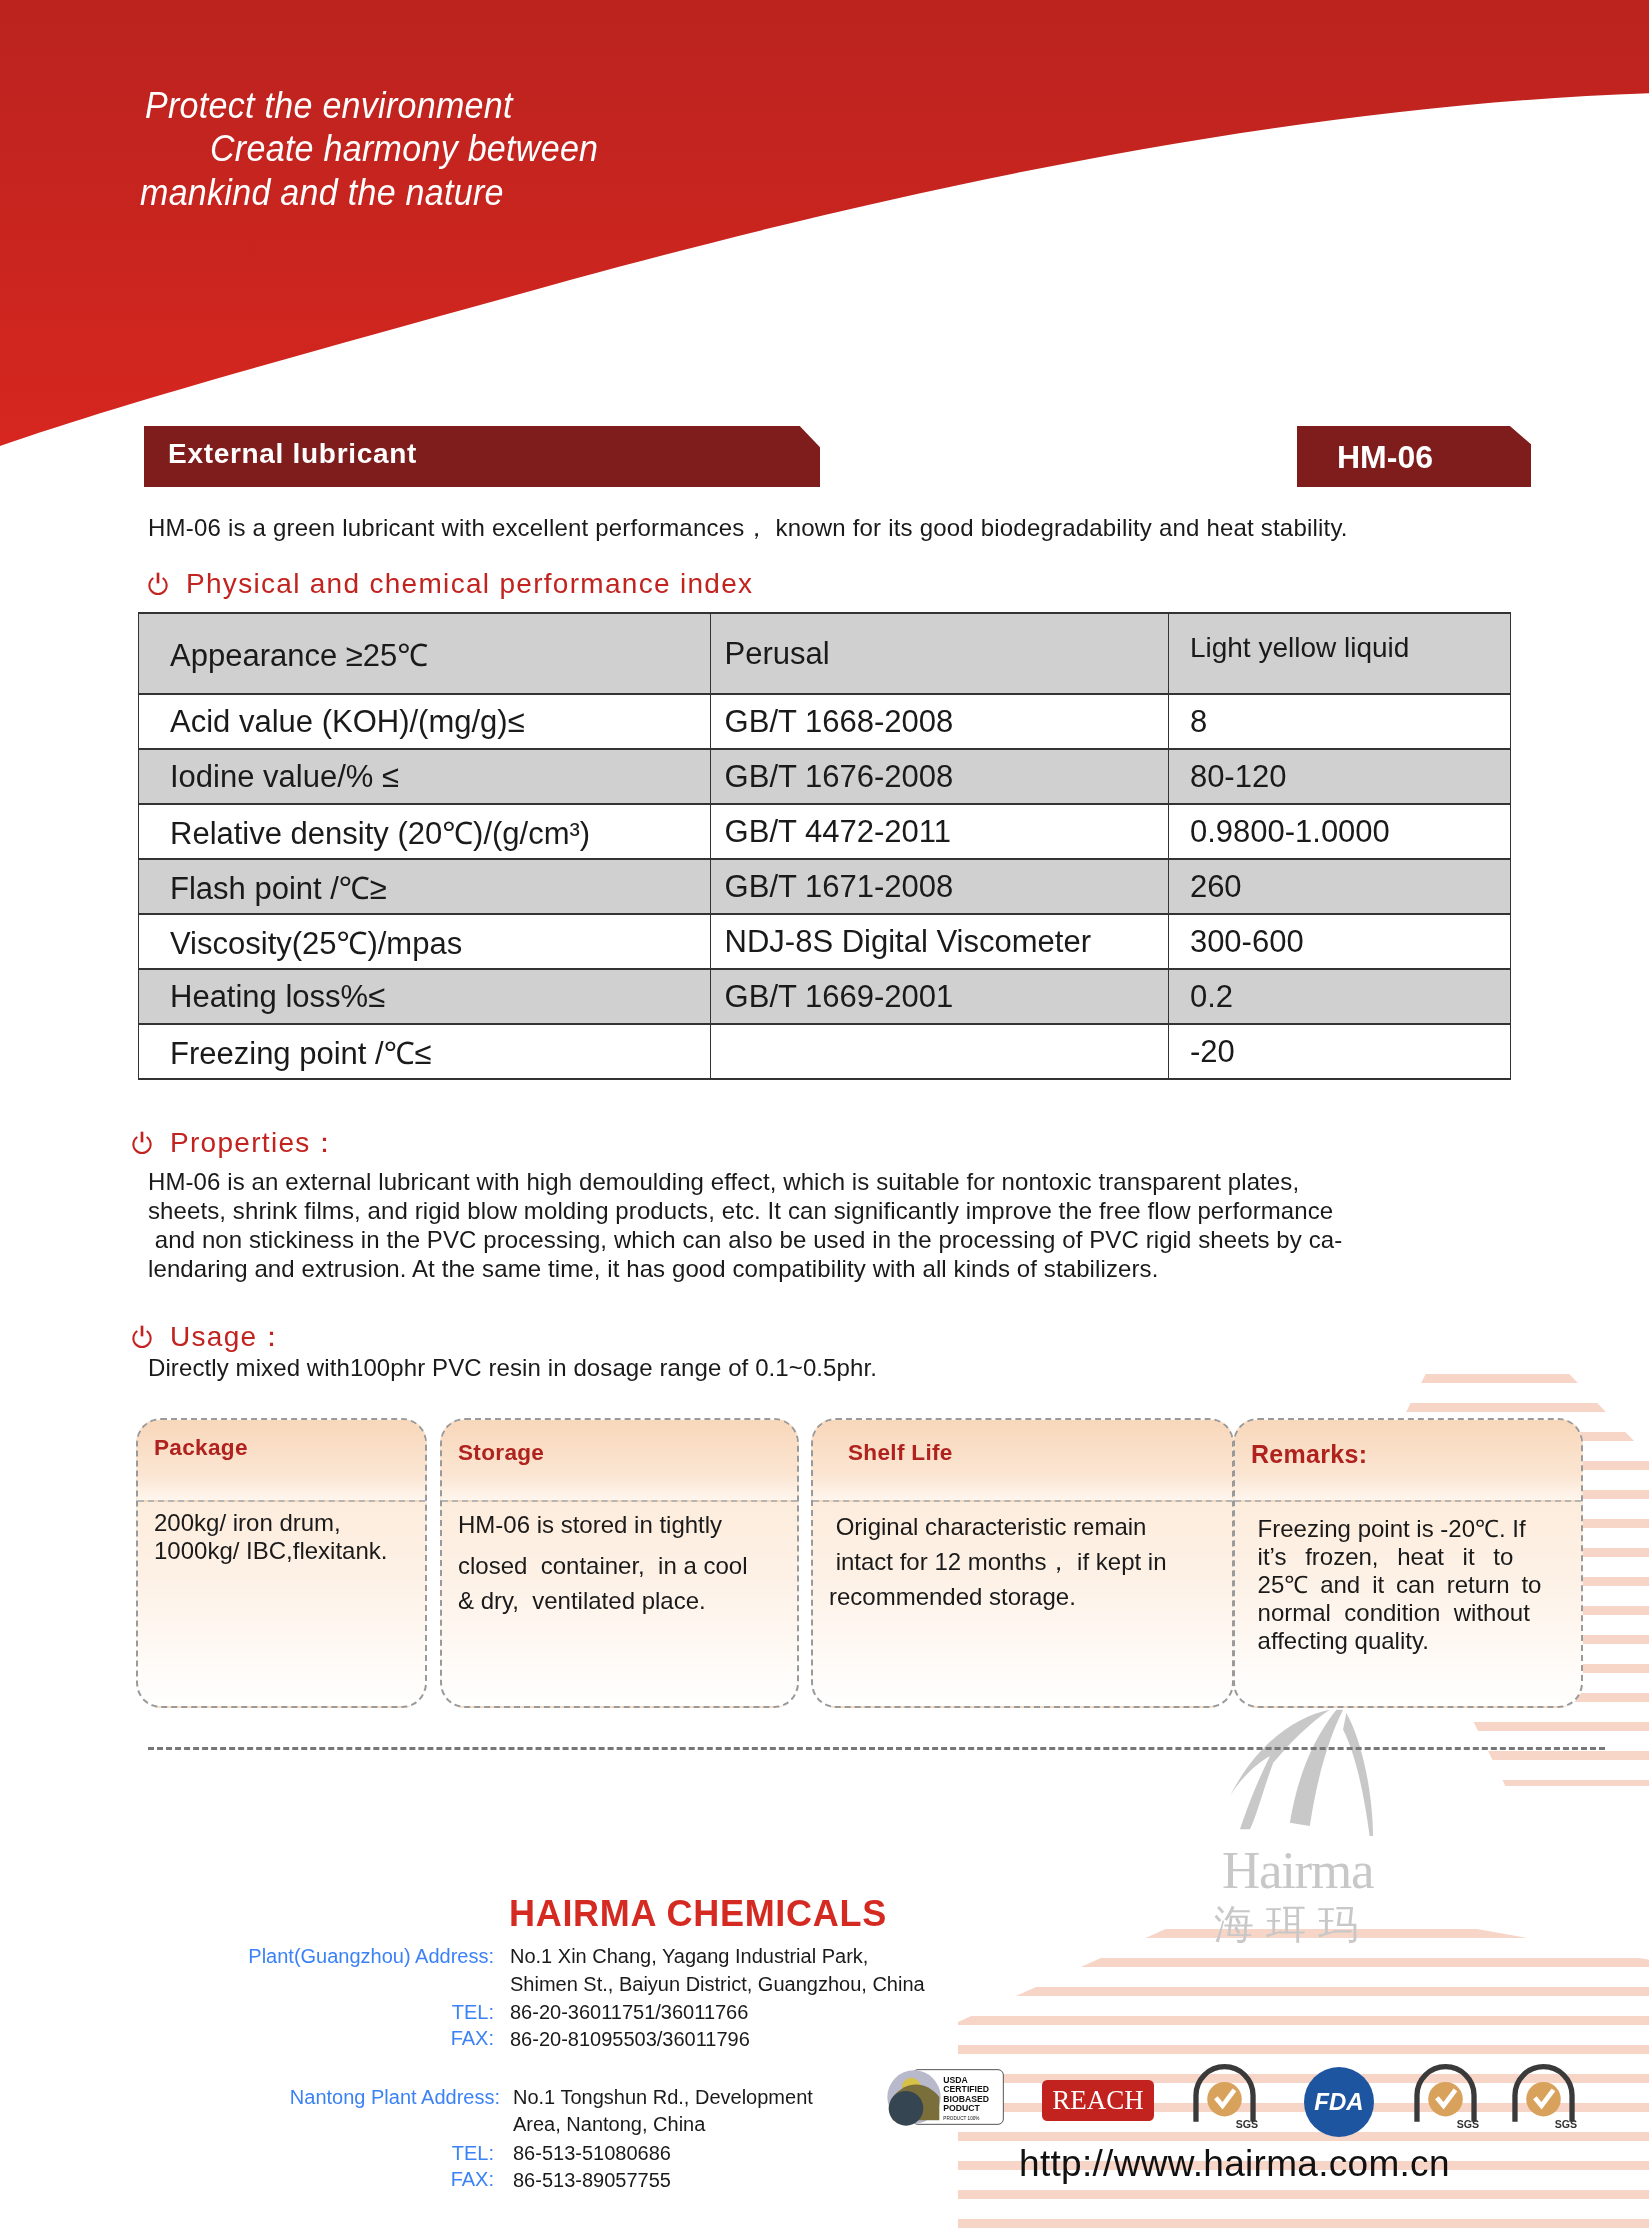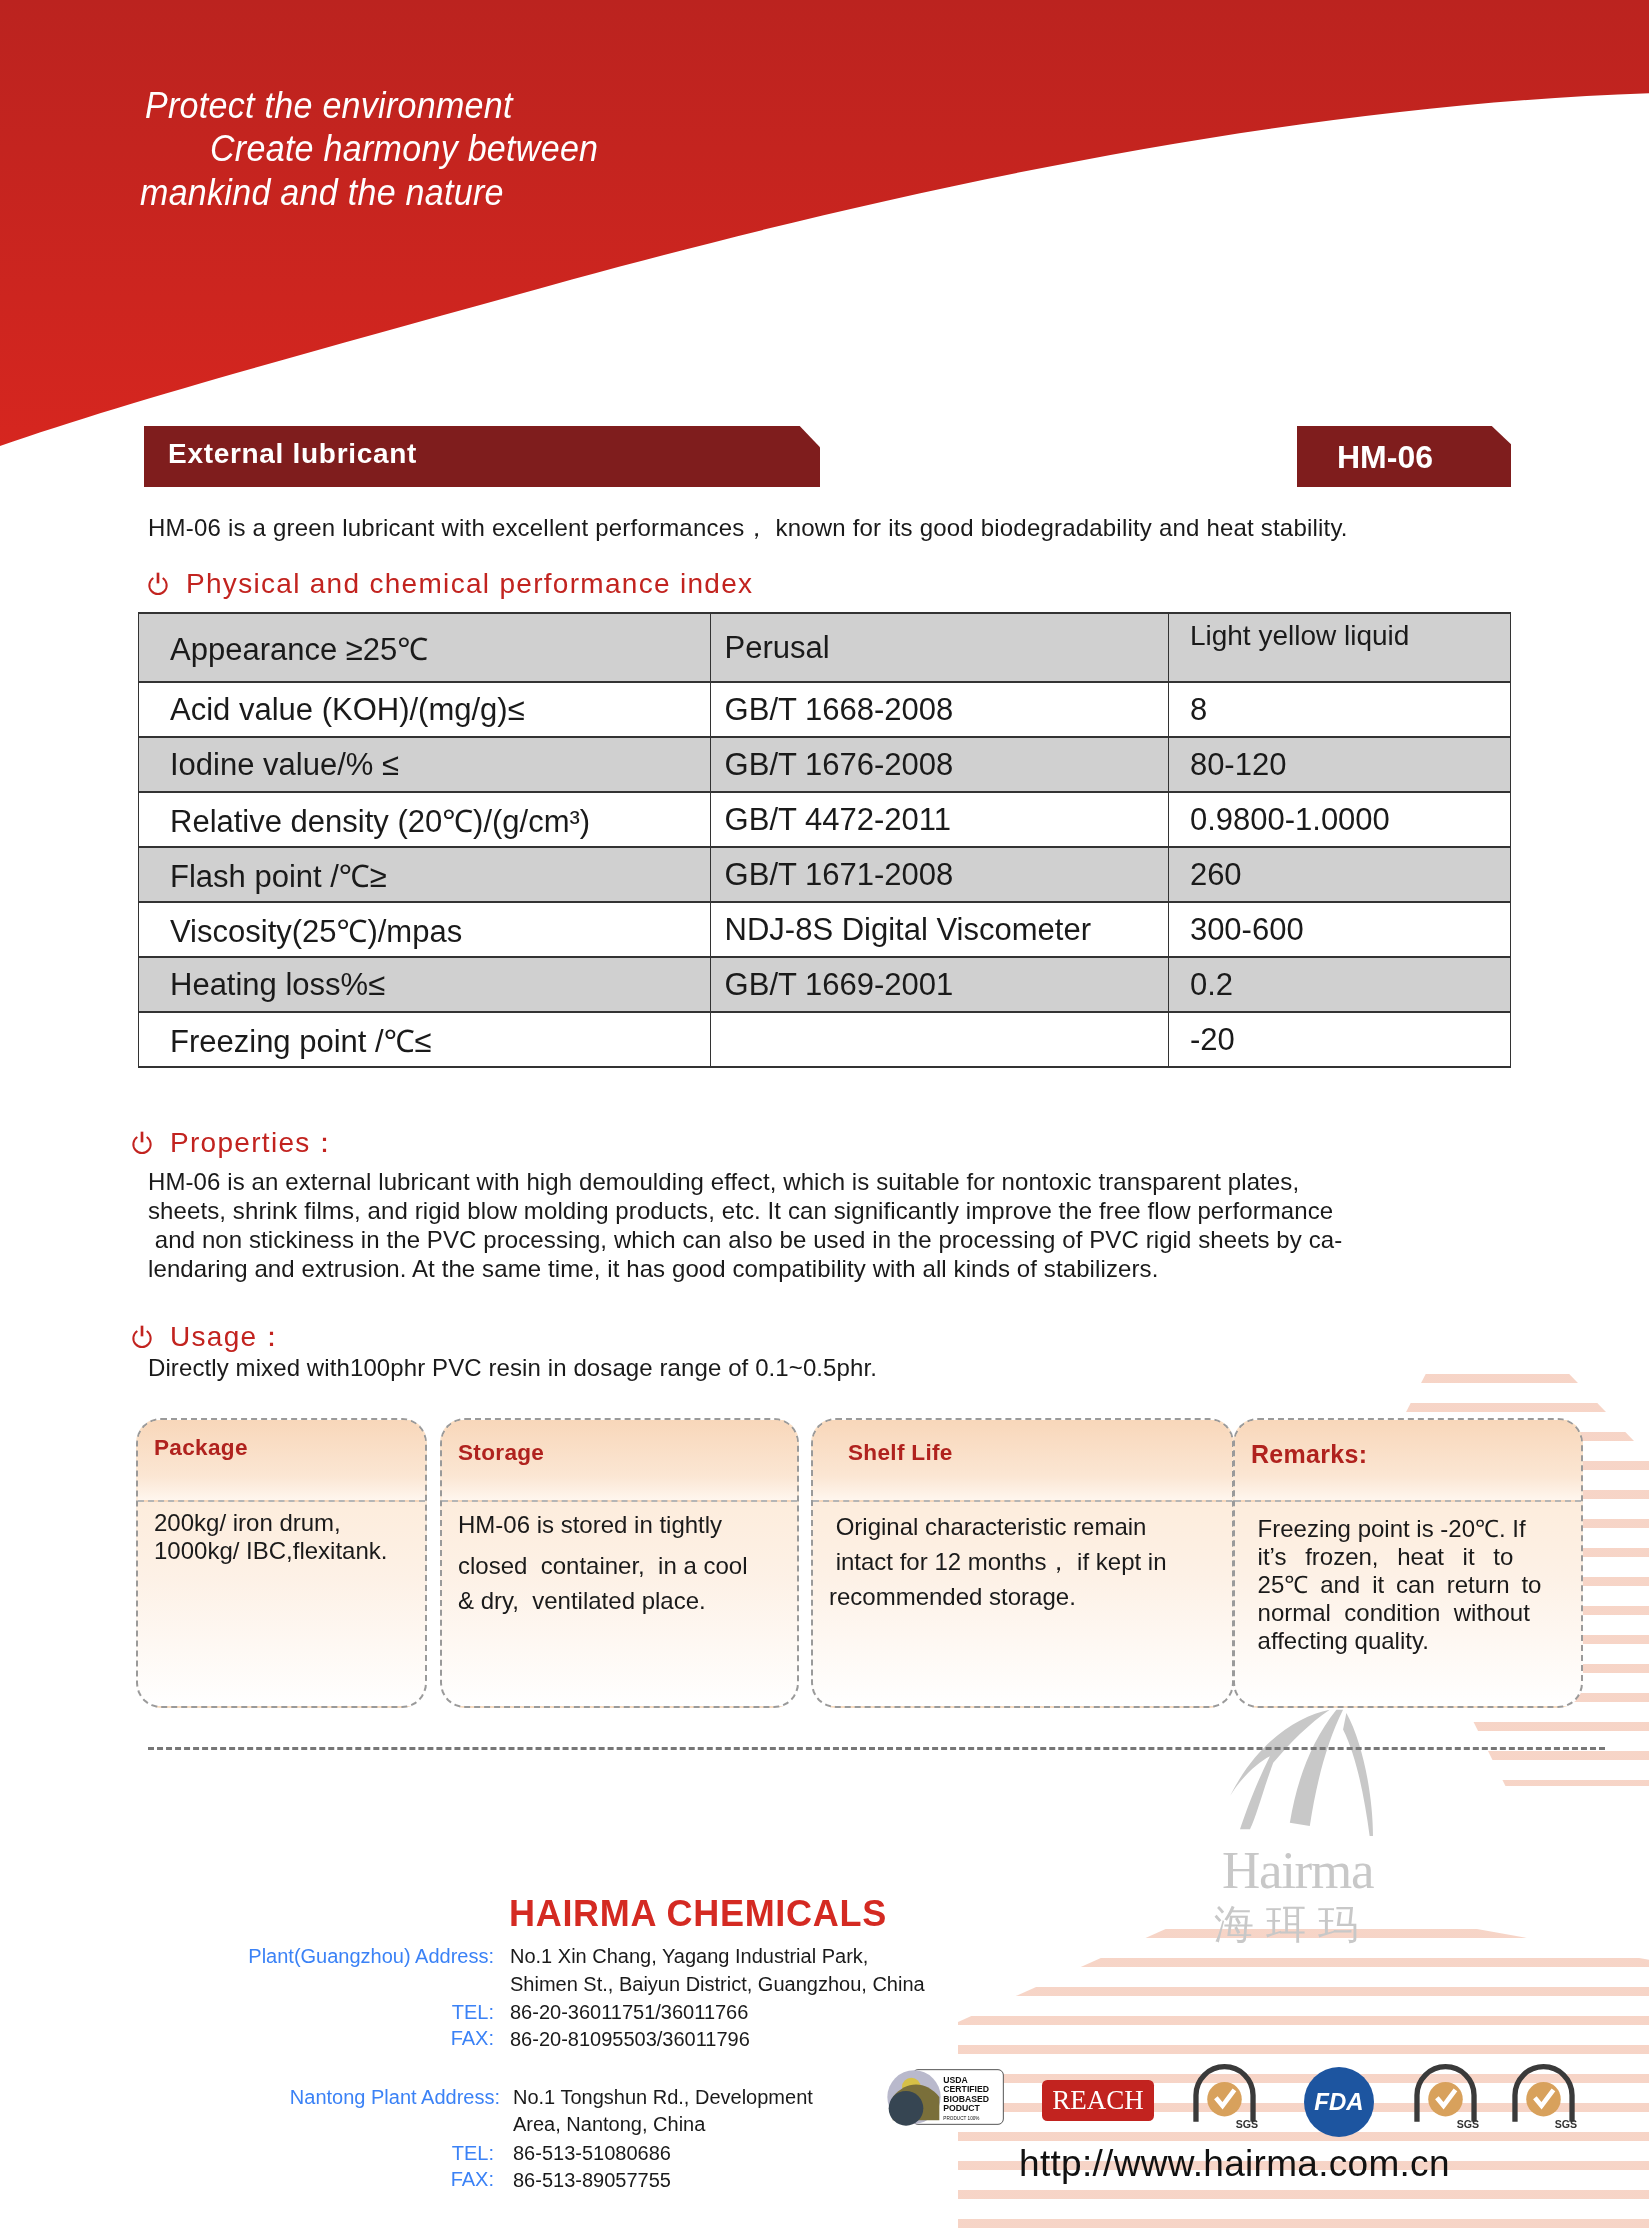--- a/index.html
+++ b/index.html
@@ -7,37 +7,37 @@
   .abs { position:absolute; }
 
   
   #wave { position:absolute; left:0; top:0; width:1649px; height:466px; }
   .slogan { position:absolute; color:#fff; font-style:italic; font-size:37px; letter-spacing:0.3px; white-space:nowrap; transform:scaleX(0.92); transform-origin:left top; }
 
   
   .banner { position:absolute; background:#7f1d1d; color:#fff; font-weight:bold; }
   .banner-left { left:144px; top:426px; width:676px; height:61px; clip-path:polygon(0 0, 97% 0, 100% 35%, 100% 100%, 0 100%); }
   .banner-left span { position:absolute; left:24px; top:12px; font-size:28px; letter-spacing:0.7px; }
-  .banner-right { left:1297px; top:426px; width:214px; height:61px; clip-path:polygon(0 0, 91% 0, 100% 30%, 100% 100%, 0 100%); }
+  .banner-right { left:1297px; top:426px; width:234px; height:61px; clip-path:polygon(0 0, 91% 0, 100% 30%, 100% 100%, 0 100%); }
   .banner-right span { position:absolute; left:40px; top:13.3px; font-size:32px; }
 
   .intro { left:148px; top:512px; font-size:24px; white-space:nowrap; letter-spacing:0.2px; }
 
   .sec-head { position:absolute; color:#c2231f; font-size:28px; white-space:nowrap; letter-spacing:1.3px; display:flex; align-items:center; }
   .pwr { width:24px; height:24px; margin-right:16px; }
 
   
   #spec-table { position:absolute; left:138px; top:612px; width:1373px; border-collapse:collapse; border-top:2.7px solid #333; border-bottom:2.7px solid #333; }
   #spec-table td { border-left:1.3px solid #333; border-right:1.3px solid #333; border-bottom:2.7px solid #333; font-size:31px; padding:0 13.3px; height:53px; white-space:nowrap; }
   #spec-table tr.grey td { background:#d0d0d0; }
   #spec-table td.c1 { width:527px; padding-left:31px; }
   #spec-table td.c2 { width:430px; }
   #spec-table td.c3 { padding-left:21px; }
   #spec-table tr:first-child td { height:61px; }
-  #spec-table tr:first-child td.c3 { font-size:28px; vertical-align:top; padding-top:6px; }
+  #spec-table tr:first-child td.c3 { font-size:28px; vertical-align:top; padding-top:18px; }
 
   .para { position:absolute; left:148px; font-size:24px; line-height:29px; width:1370px; letter-spacing:0.1px; }
 
   
   .stripes { position:absolute; background:repeating-linear-gradient(to bottom, #f5cdbd 0 9.3px, transparent 9.3px 29px); opacity:0.85; }
 
   
   .card { position:absolute; top:1418px; height:286px; border:2px dashed #9a9a9a; border-radius:25px; background:linear-gradient(to bottom, #f9dcc0 0%, #fdebd9 20%, #fdf1e6 55%, #ffffff 100%); overflow:hidden; }
   .card .chead { position:absolute; left:0; right:0; top:0; height:80px; border-bottom:2px dashed #b5b5b5; background:linear-gradient(to bottom, #f8d7ba 0%, #fbe6d3 70%, #fff6ee 100%); }
   .card .ctitle { position:absolute; left:16px; top:14.6px; color:#b0221e; font-weight:bold; font-size:22.6px; letter-spacing:0.3px; }

